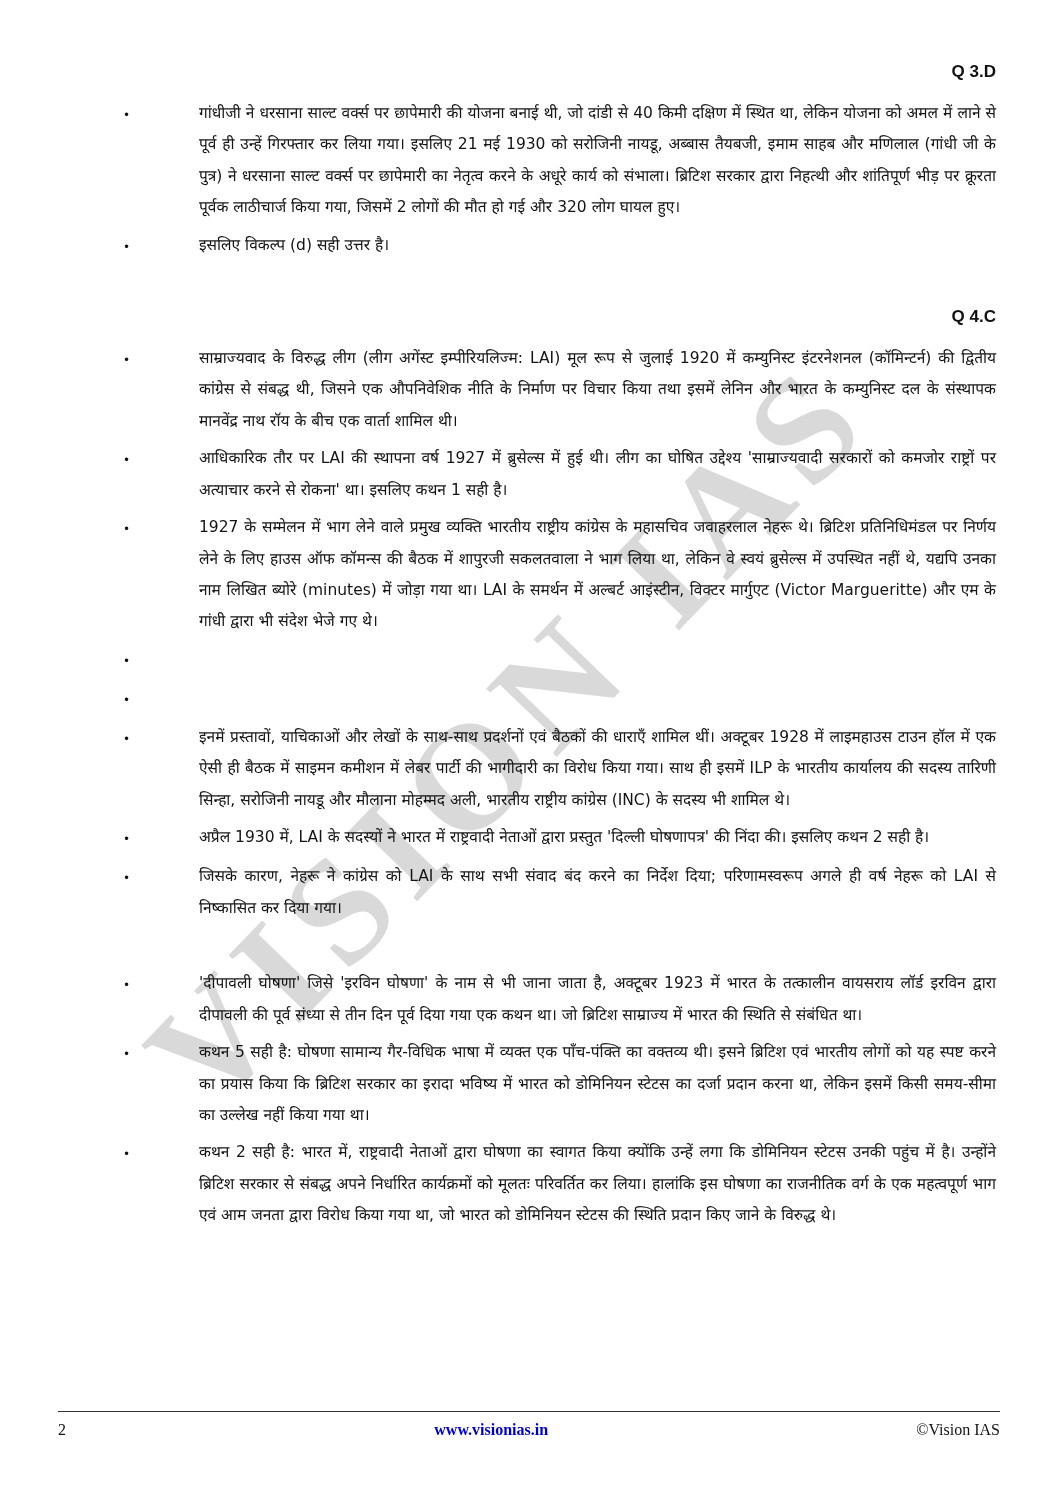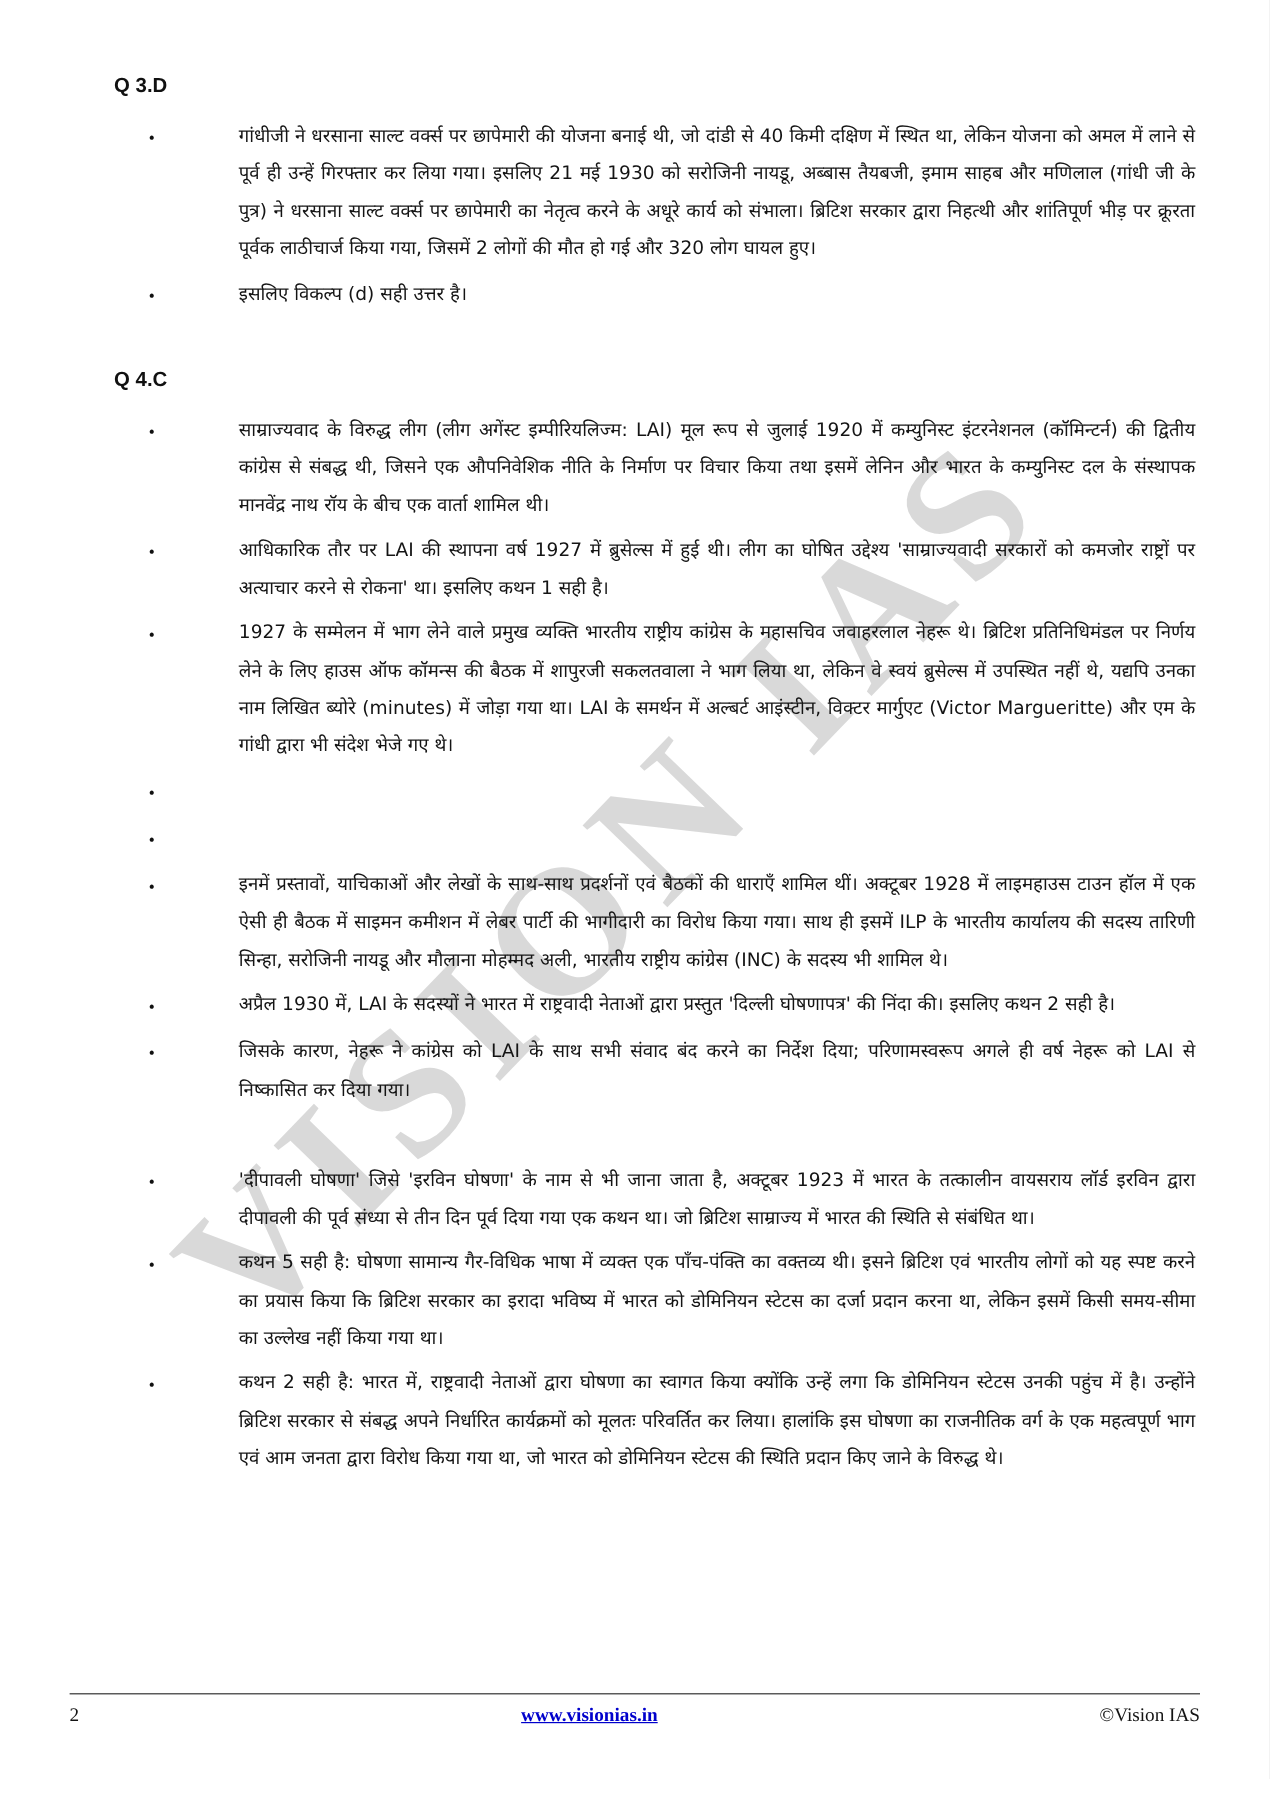--- a/index.html
+++ b/index.html
@@ -29,20 +29,21 @@
     position:absolute;
     top:62px;left:95px;right:62px;
     z-index:1;
   }
   .q-heading{
     font-family:"Liberation Sans",sans-serif;
     font-weight:bold;
     font-size:17px;
     color:#111;
     margin:0 0 16px 0;
+    text-align:right;
   }
   .section{margin-bottom:44px;}
   .bullet{
     display:flex;
     align-items:flex-start;
     margin-bottom:6px;
   }
   .dot{
     flex:0 0 36px;
     margin-left:28px;
@@ -66,21 +67,20 @@
     padding-top:9px;
     display:flex;
     justify-content:space-between;
     align-items:baseline;
     font-family:"Liberation Serif",serif;
     font-size:16px;
     z-index:1;
   }
   .footer .site{
     font-weight:bold;
-    text-decoration:underline;
     cursor:pointer;
   }
 </style>
 </head>
 <body>
 
 <div class="page">
 
   <div class="watermark">VISION IAS</div>
 

